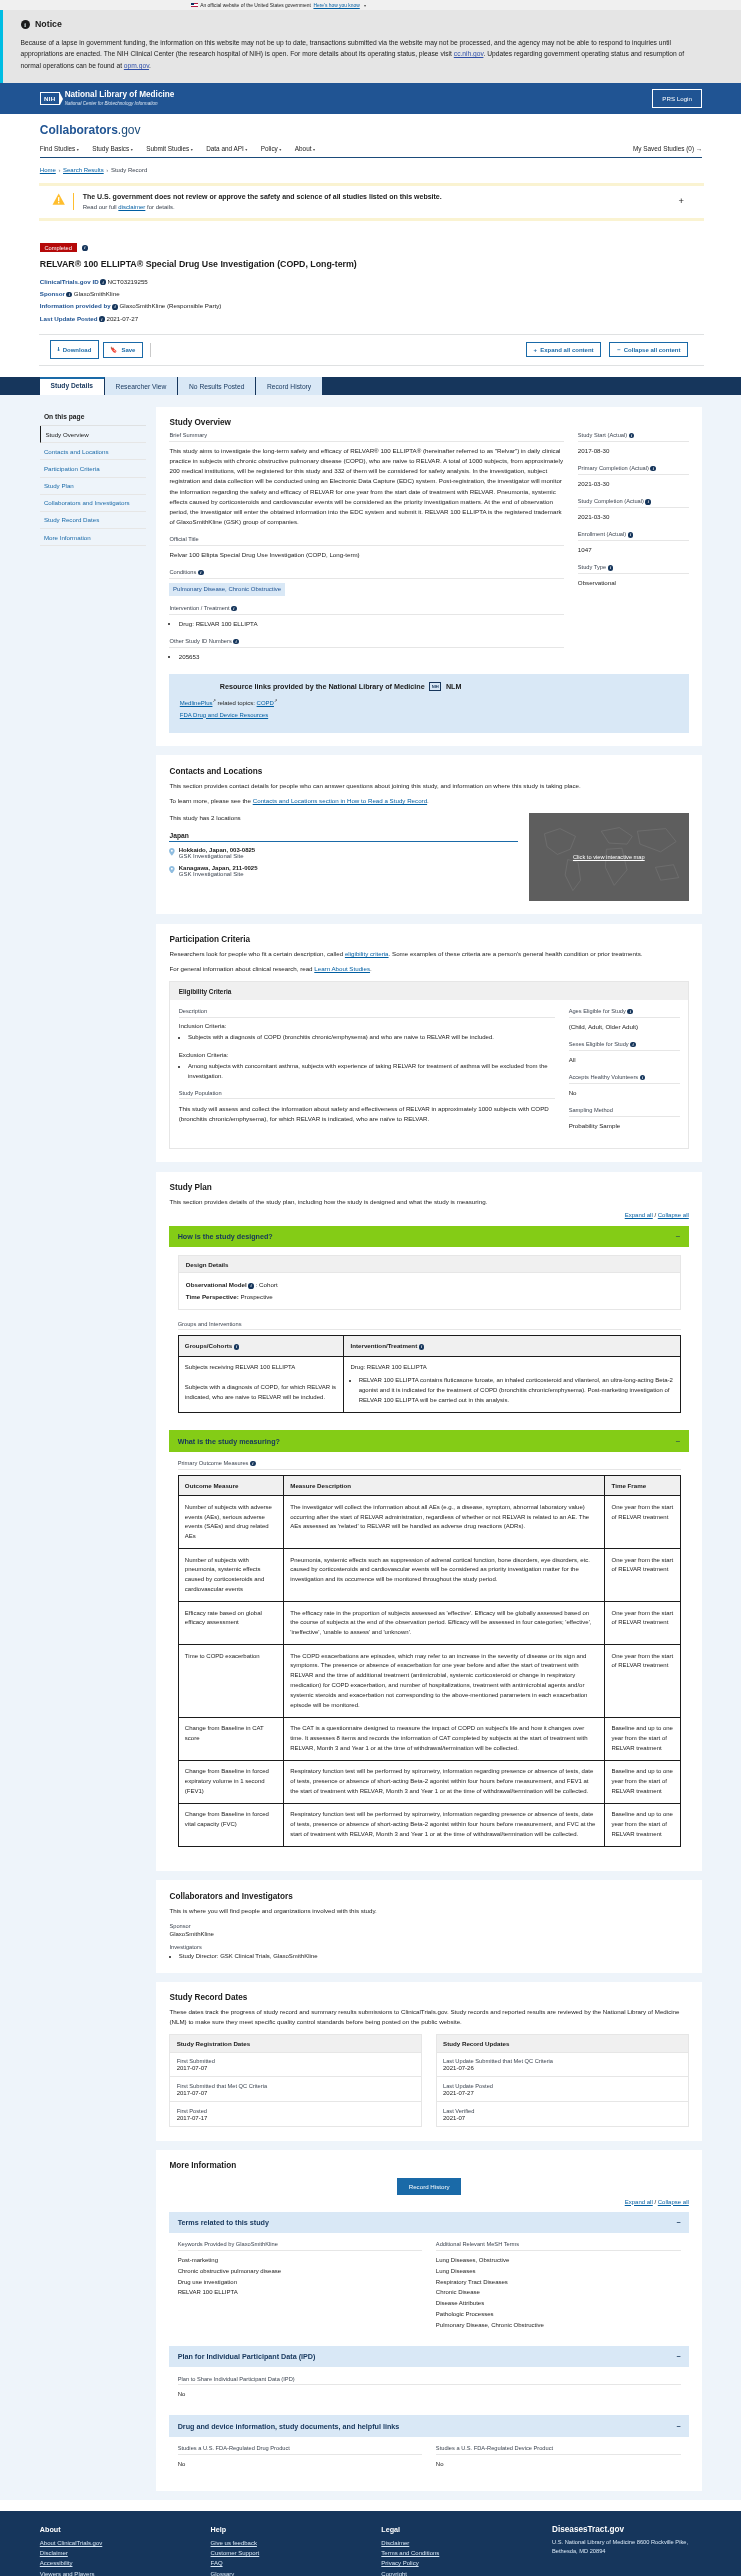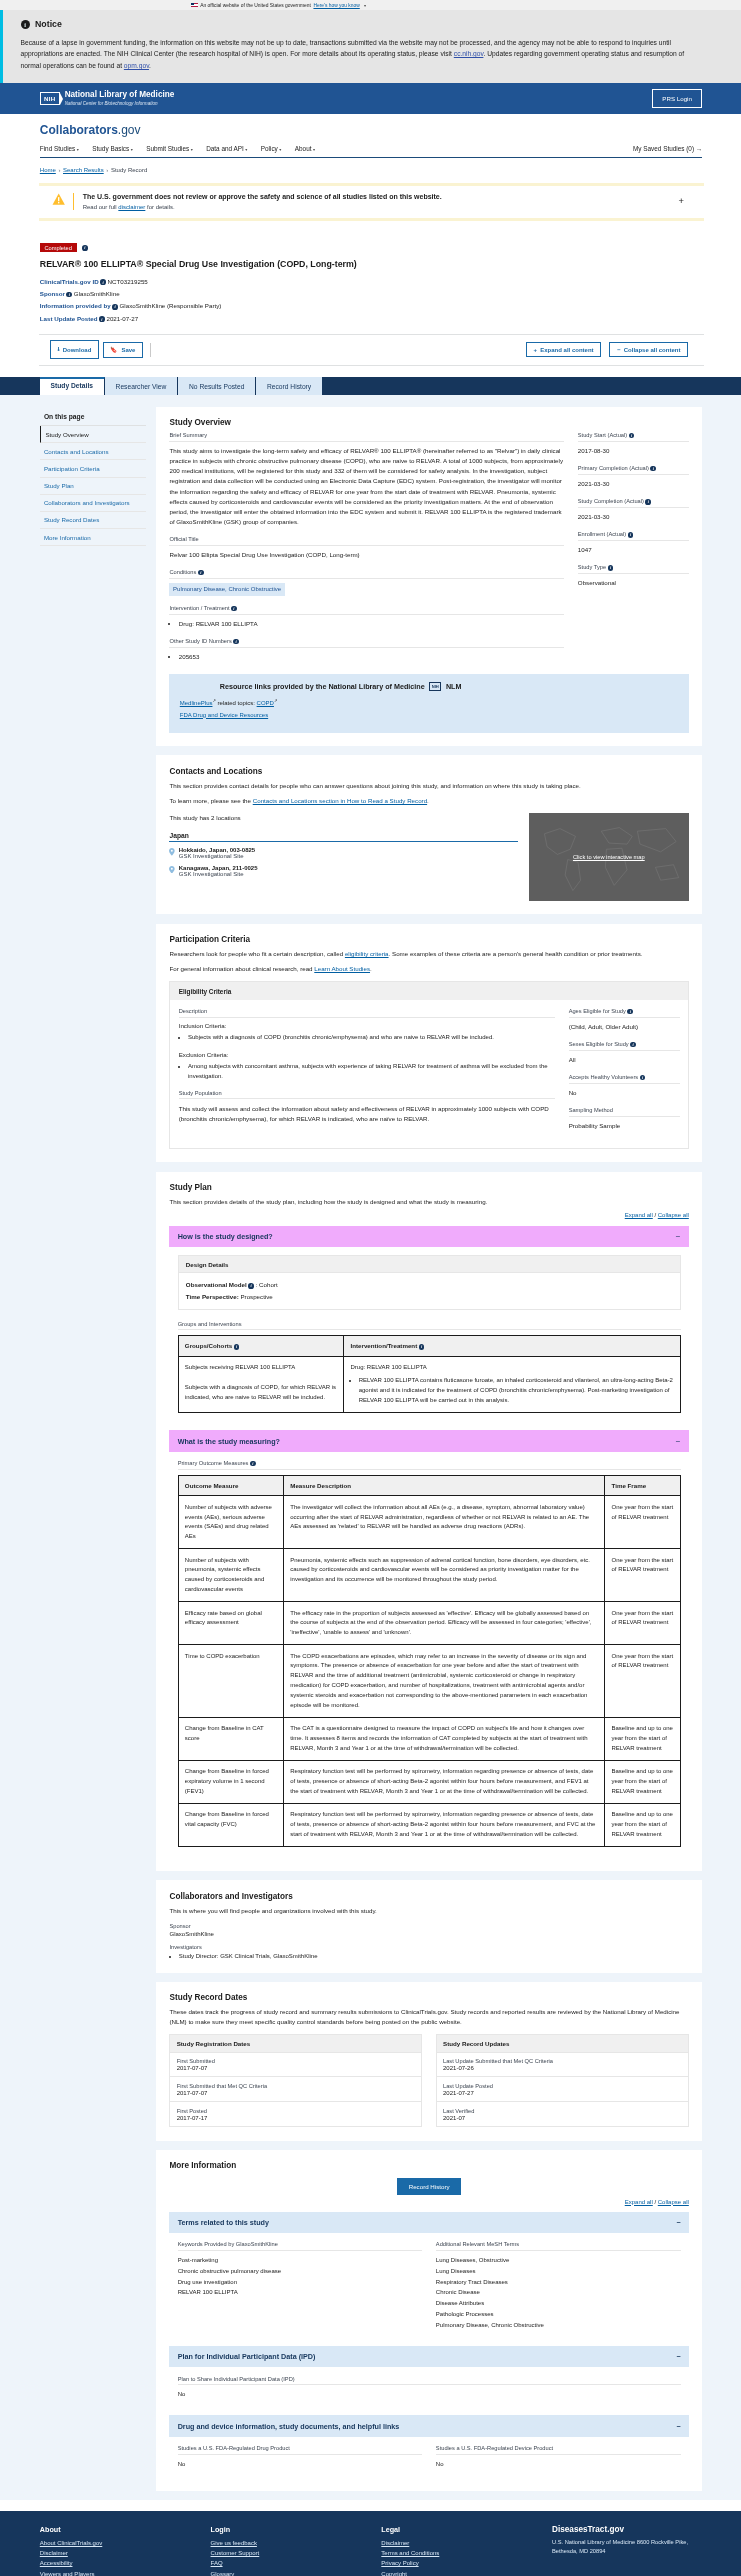--- a/index.html
+++ b/index.html
@@ -152,21 +152,21 @@
 
   
   .panel { border:0.5px solid #e6e6e6; margin-top:7.2px; }
   .panel-head { background:#f0f0f0; padding:5.2px 8.2px; font-size:6.4px; font-weight:bold; }
   .panel-body { padding:8.2px; display:flex; gap:13.4px; }
   .crit-h { font-size:6.2px; margin:0 0 4.1px; }
   .crit-list { margin:0 0 8.2px; padding-left:9.3px; font-size:6px; line-height:1.65; }
 
   
   .acc { margin-top:7.2px; }
-  .acc-head { background:#f0abfc; padding:6.2px 8.2px; display:flex; justify-content:space-between; align-items:flex-start; cursor:pointer; }
+  .acc-head { background:#84cc16; padding:6.2px 8.2px; display:flex; justify-content:space-between; align-items:flex-start; cursor:pointer; }
   .acc-title { font-size:7.2px; font-weight:bold; color:#16365c; }
   .acc-toggle { font-size:8.2px; color:#16365c; }
   .acc-body { padding:8.2px 8.2px 10.3px; }
   .subhead { background:#f0f0f0; padding:4.6px 7.2px; font-size:6.2px; font-weight:bold; border:0.5px solid #e6e6e6; }
   .design-lines { border:0.5px solid #e6e6e6; border-top:none; padding:6.2px 7.2px; font-size:6.2px; line-height:1.9; }
   .design-lines b { font-weight:bold; }
   .sec-label { font-size:5.7px; color:#3d4551; border-bottom:0.5px solid #e6e6e6; padding-bottom:2.6px; margin:10.3px 0 5.2px; }
 
   table.grid { width:100%; border-collapse:collapse; font-size:6px; }
   table.grid th { background:#f0f0f0; text-align:left; padding:6.2px 6.2px; font-size:6.2px; border:0.5px solid #1b1b1b; font-weight:bold; }
@@ -770,21 +770,21 @@
 <div class="footer-main">
   <div class="footer-inner">
     <div class="fcol">
       <h3>About</h3>
       <a href="#">About ClinicalTrials.gov</a>
       <a href="#">Disclaimer</a>
       <a href="#">Accessibility</a>
       <a href="#">Viewers and Players</a>
     </div>
     <div class="fcol">
-      <h3>Login</h3>
+      <h3>Help</h3>
       <a href="#">Give us feedback</a>
       <a href="#">Customer Support</a>
       <a href="#">FAQ</a>
       <a href="#">Glossary</a>
     </div>
     <div class="fcol">
       <h3>Legal</h3>
       <a href="#">Disclaimer</a>
       <a href="#">Terms and Conditions</a>
       <a href="#">Privacy Policy</a>

